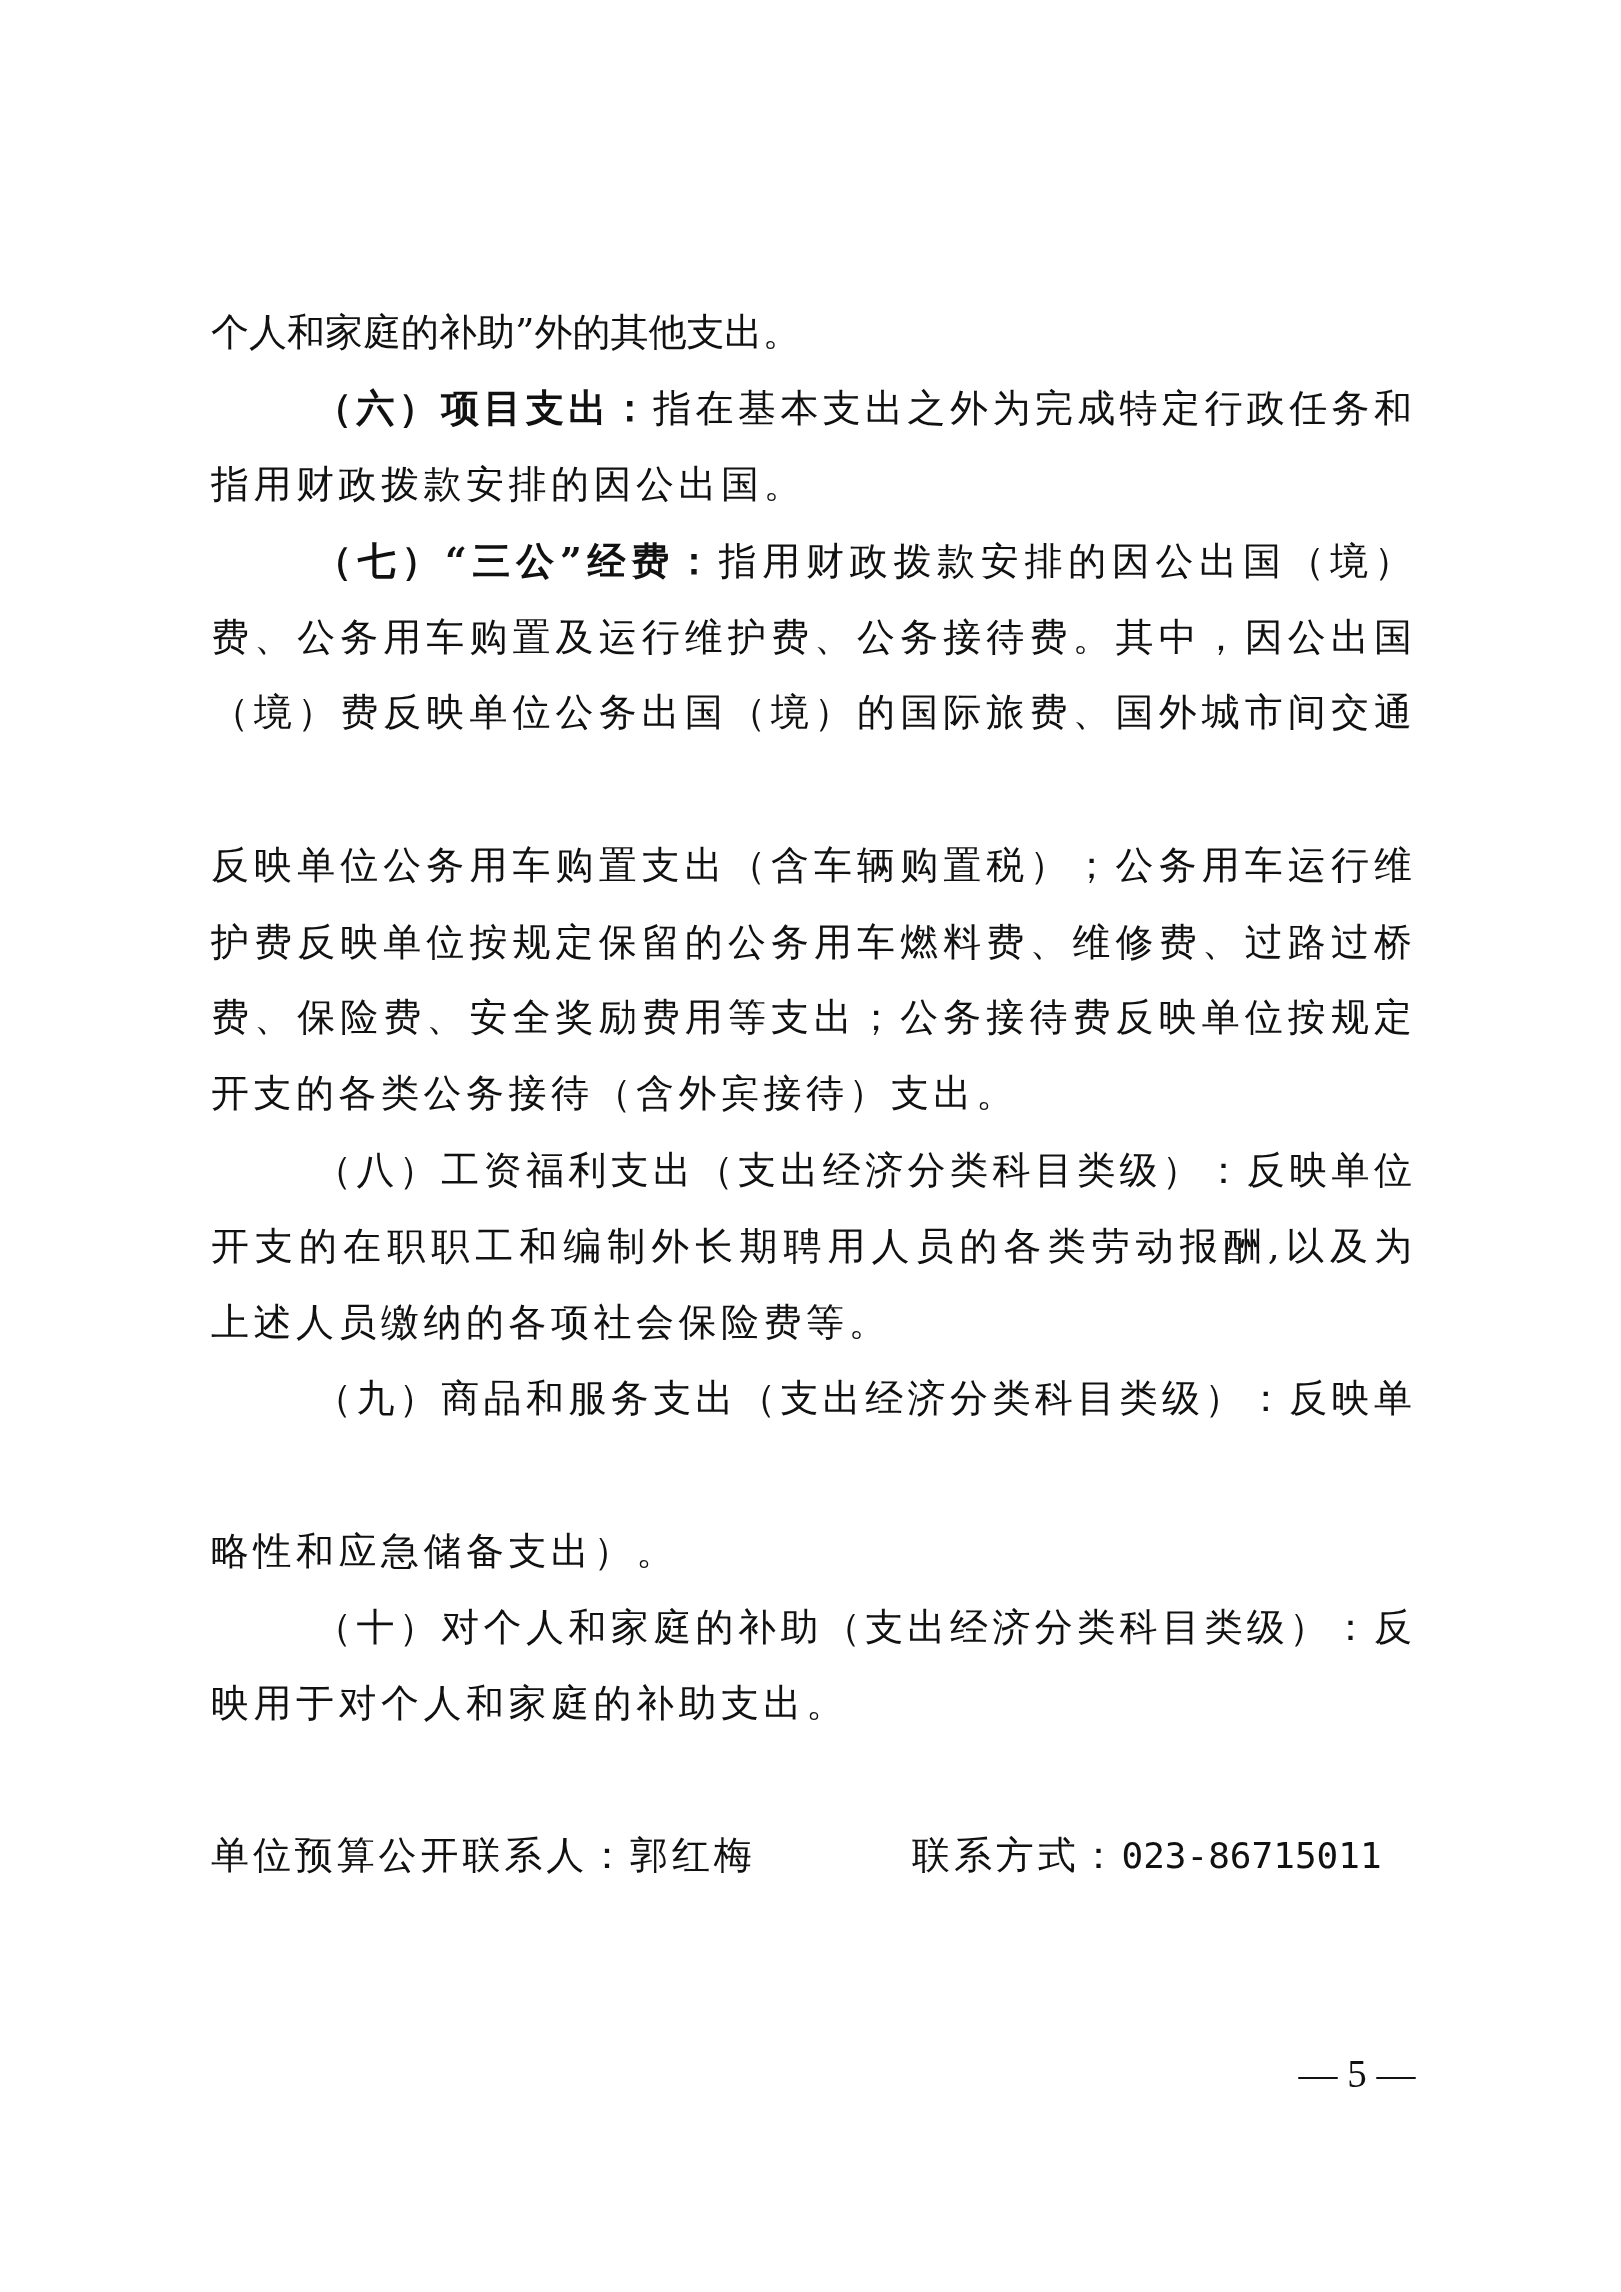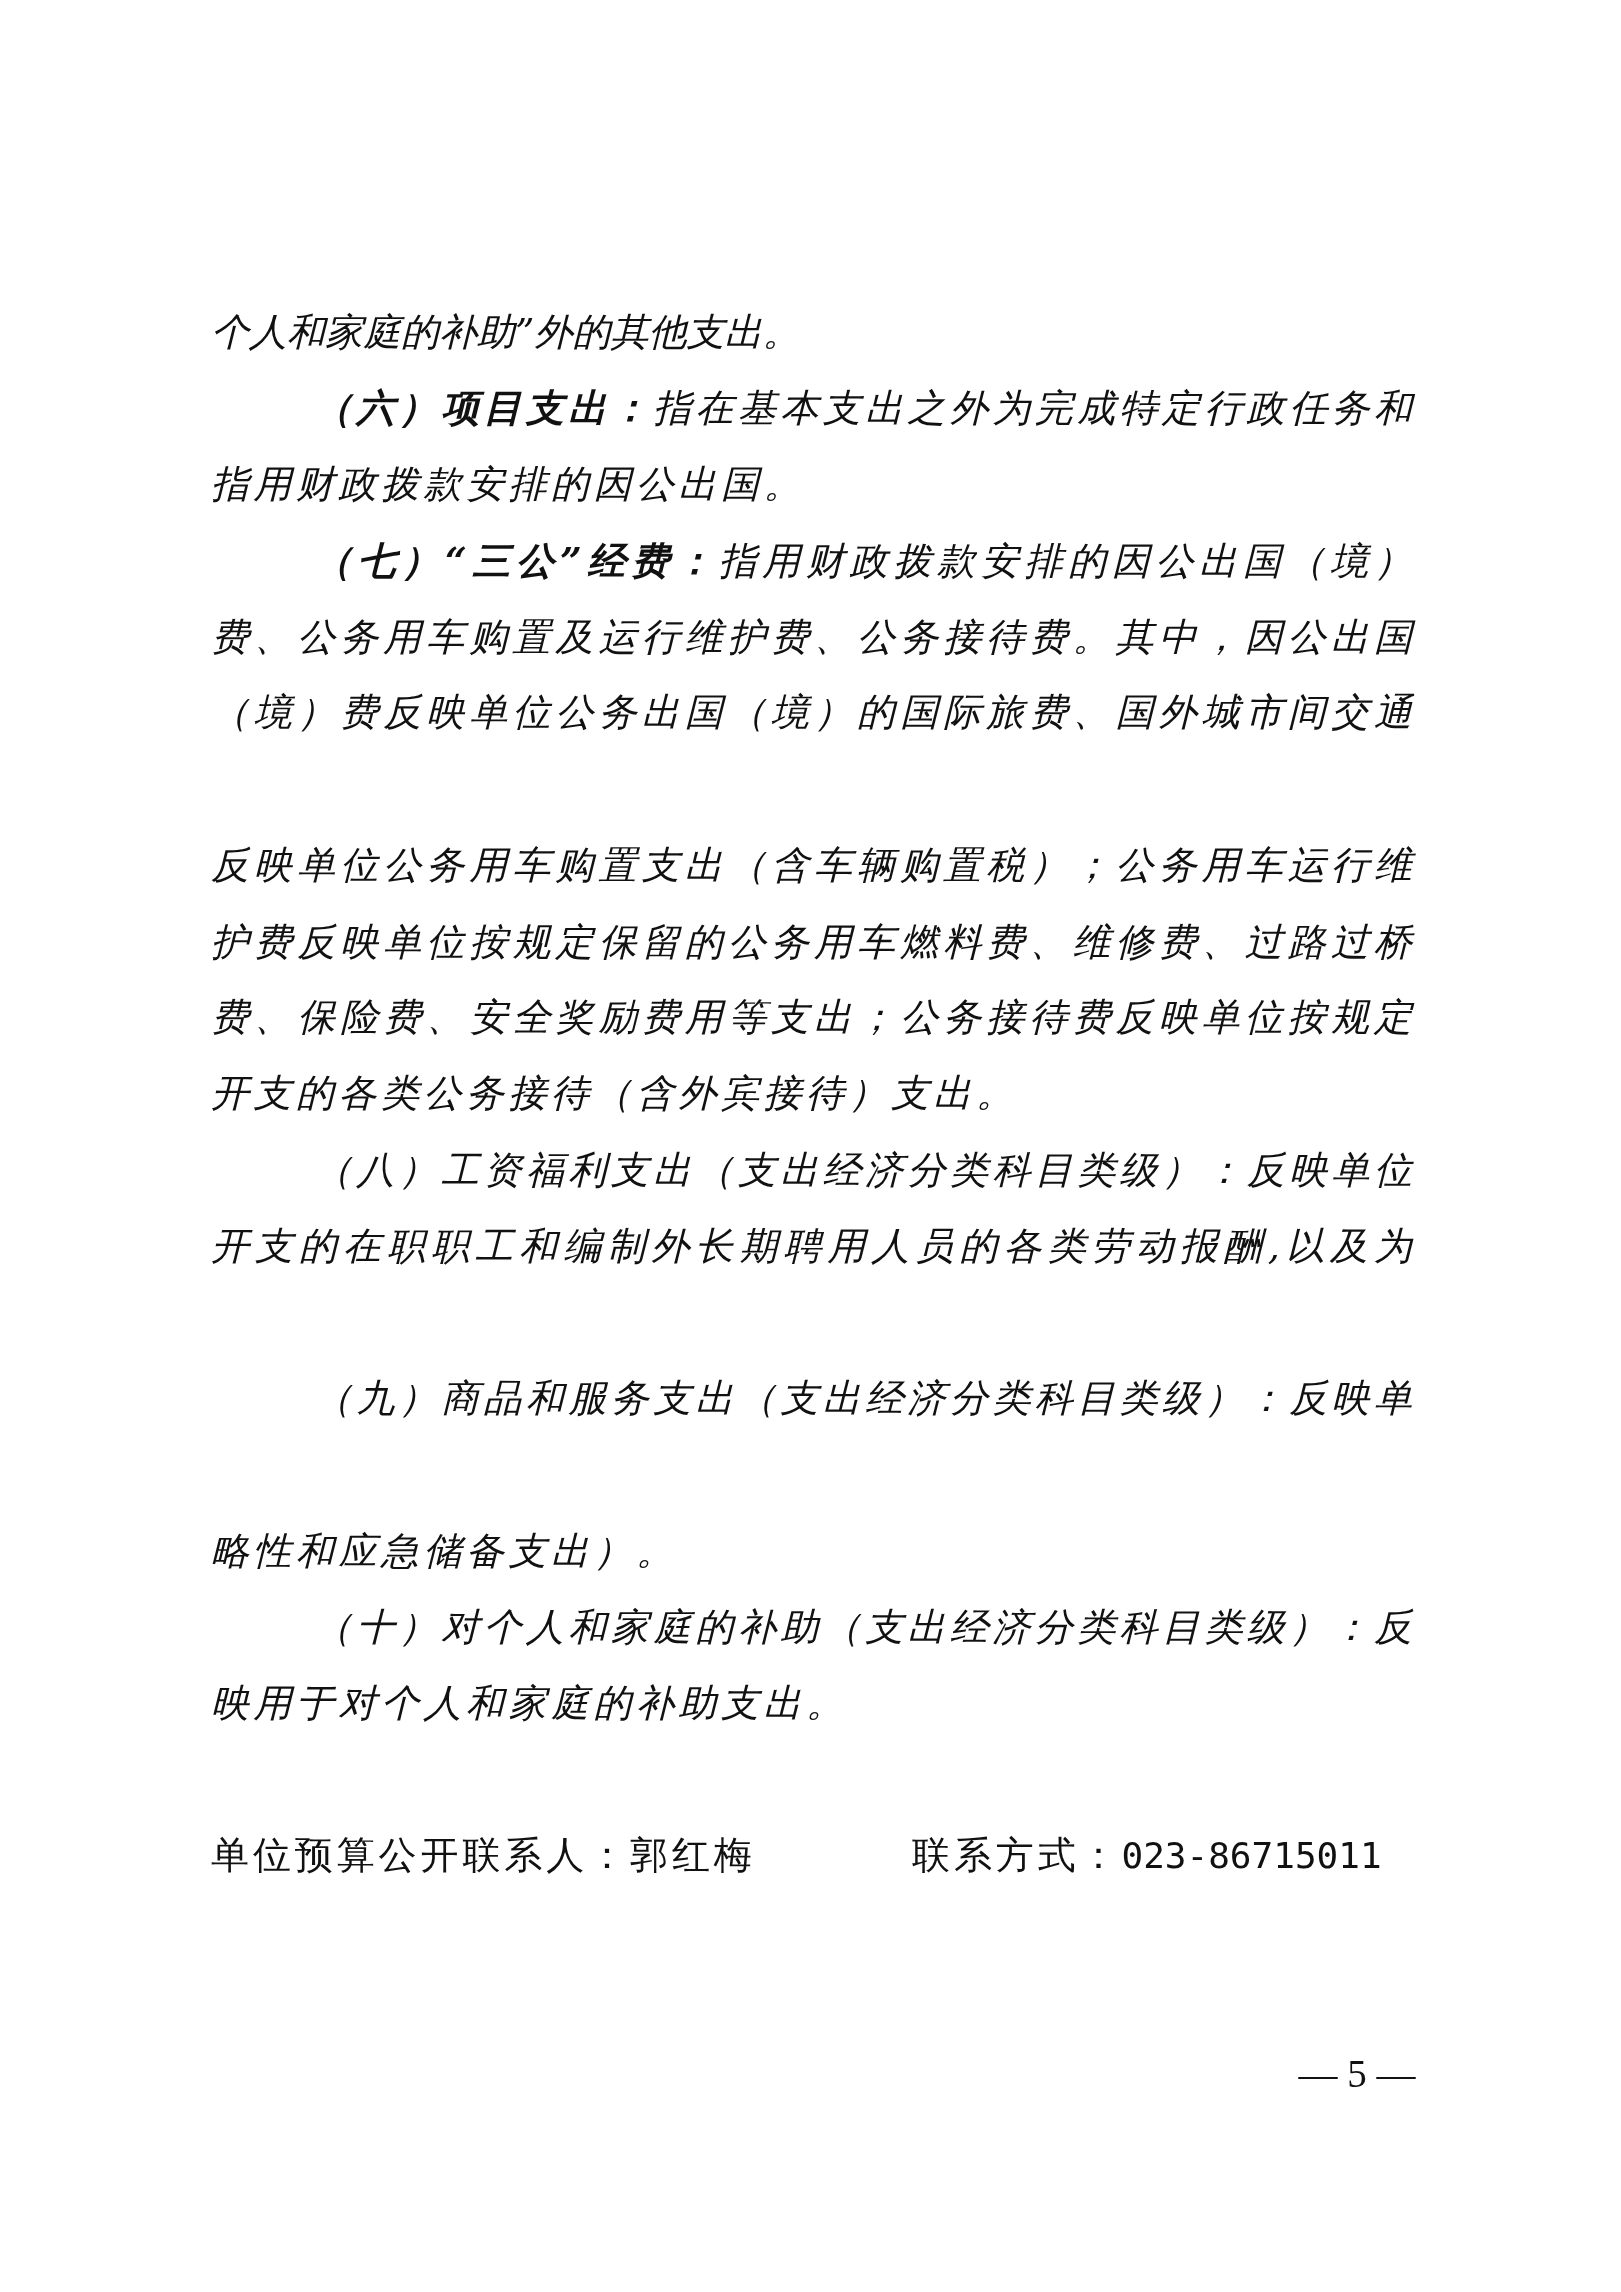--- a/index.html
+++ b/index.html
@@ -6,21 +6,21 @@
   body {
     width: 1621px; height: 2293px; position: relative; overflow: hidden;
     font-family: "DejaVu Serif", "Liberation Serif", serif;
     color: #111111;
   }
   .page { position: absolute; left: 0; top: 0; width: 1621px; height: 2293px; }
   .line {
     position: absolute; left: 211px; width: 1201px;
     height: 59px; line-height: 59px;
     font-size: 38px; white-space: nowrap;
-    text-align: justify; text-align-last: justify; font-style: italic;
+    text-align: justify; text-align-last: justify;
   }
   .line.indent { left: 314px; width: 1098px; }
   .line.last { text-align-last: left; }
   .line.last.spaced { letter-spacing: 4.5px; }
   .b { font-weight: bold; }
   .contact {
     position: absolute; top: 1826px; height: 59px; line-height: 59px;
     font-size: 38px; white-space: nowrap; letter-spacing: 3.9px;
   }
   .contact-left { left: 211px; }
@@ -69,20 +69,23 @@
   <div class="line last spaced" style="top:1064px">
     <span>开支的各类公务接待（含外宾接待）支出。</span>
   </div>
 
   <div class="line indent" style="top:1141px">
     <span>（八）工资福利支出（支出经济分类科目类级）：反映单位</span>
   </div>
   <div class="line" style="top:1217px">
     <span>开支的在职职工和编制外长期聘用人员的各类劳动报酬,以及为</span>
   </div>
+  <div class="line last spaced" style="top:1293px">
+    <span>上述人员缴纳的各项社会保险费等。</span>
+  </div>
 
   <div class="line indent" style="top:1369px">
     <span>（九）商品和服务支出（支出经济分类科目类级）：反映单</span>
   </div>
   <div class="line last spaced" style="top:1522px">
     <span>略性和应急储备支出）。</span>
   </div>
 
   <div class="line indent" style="top:1598px">
     <span>（十）对个人和家庭的补助（支出经济分类科目类级）：反</span>

